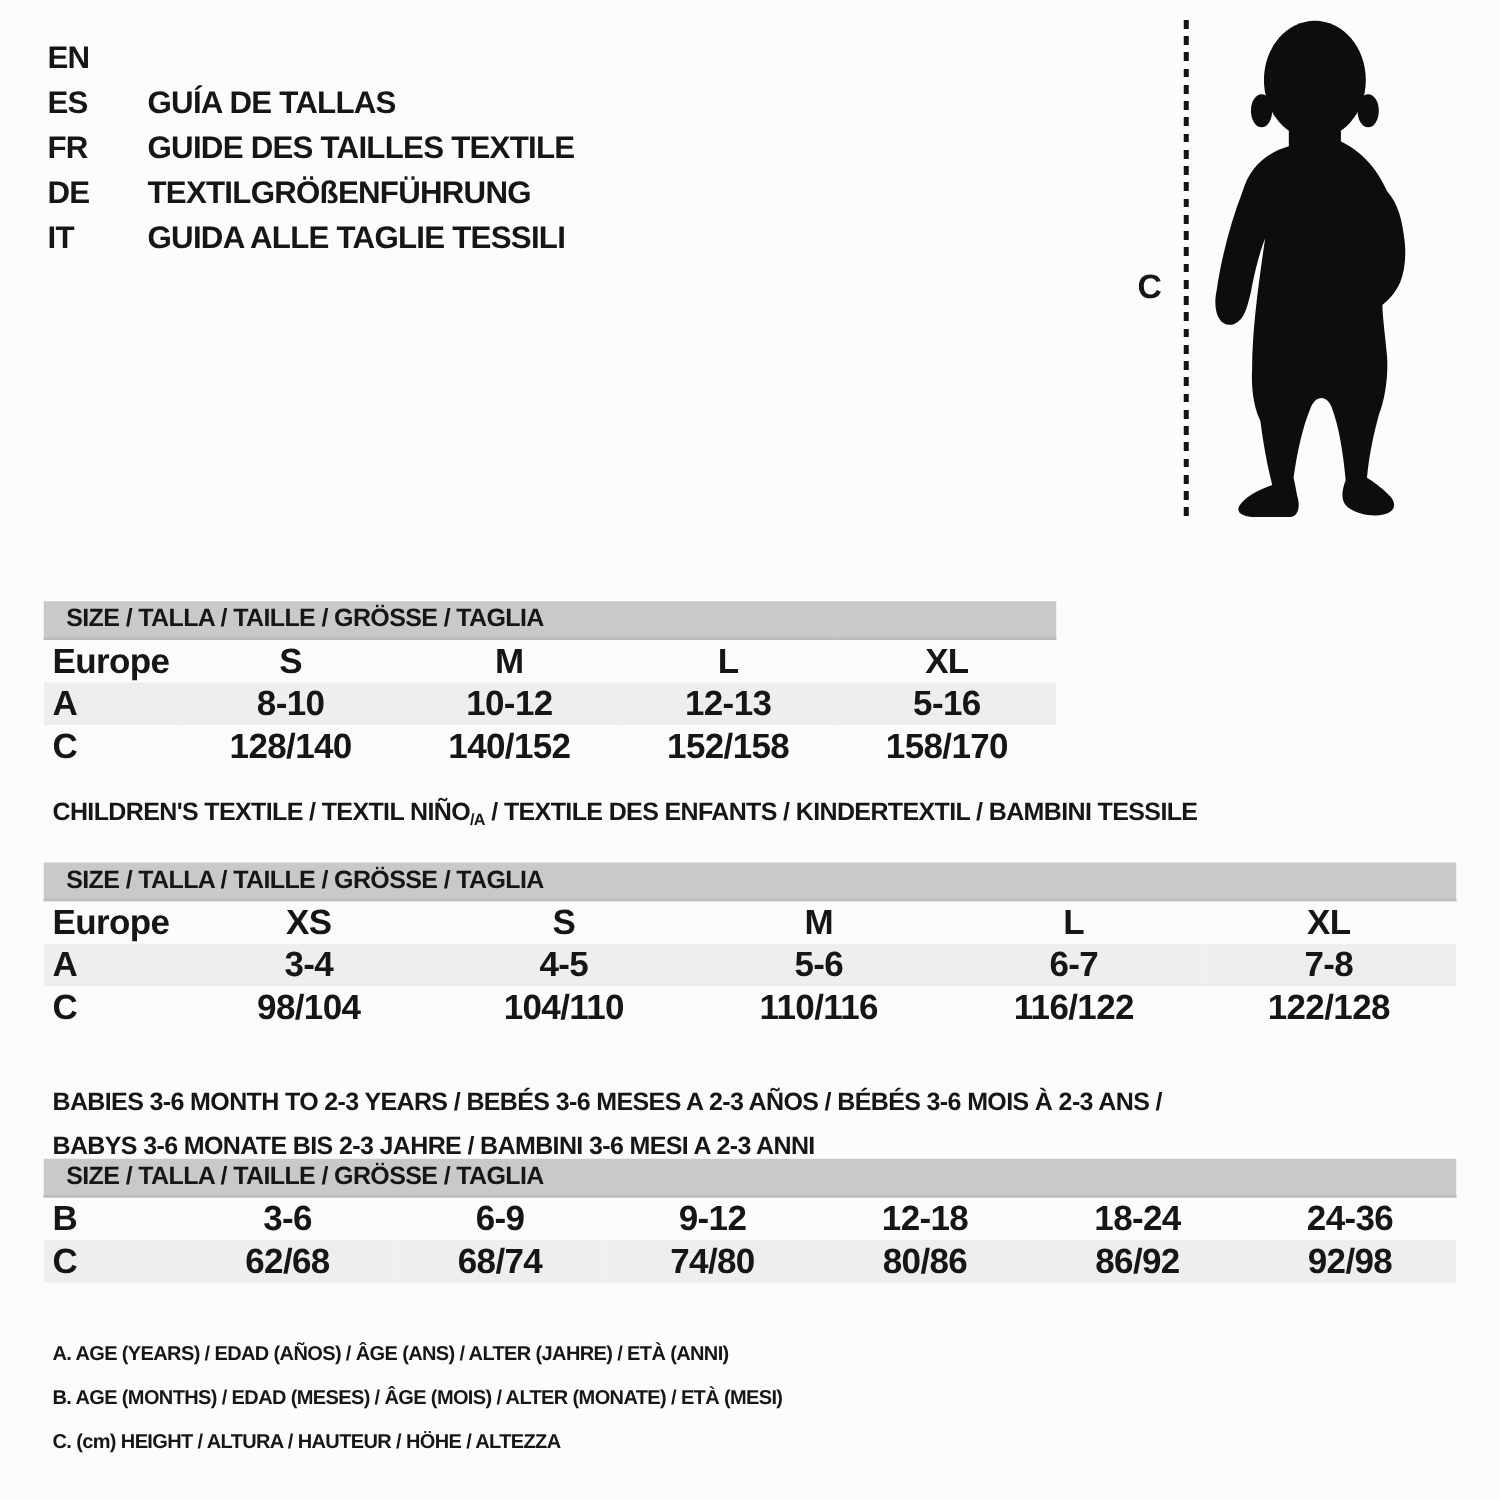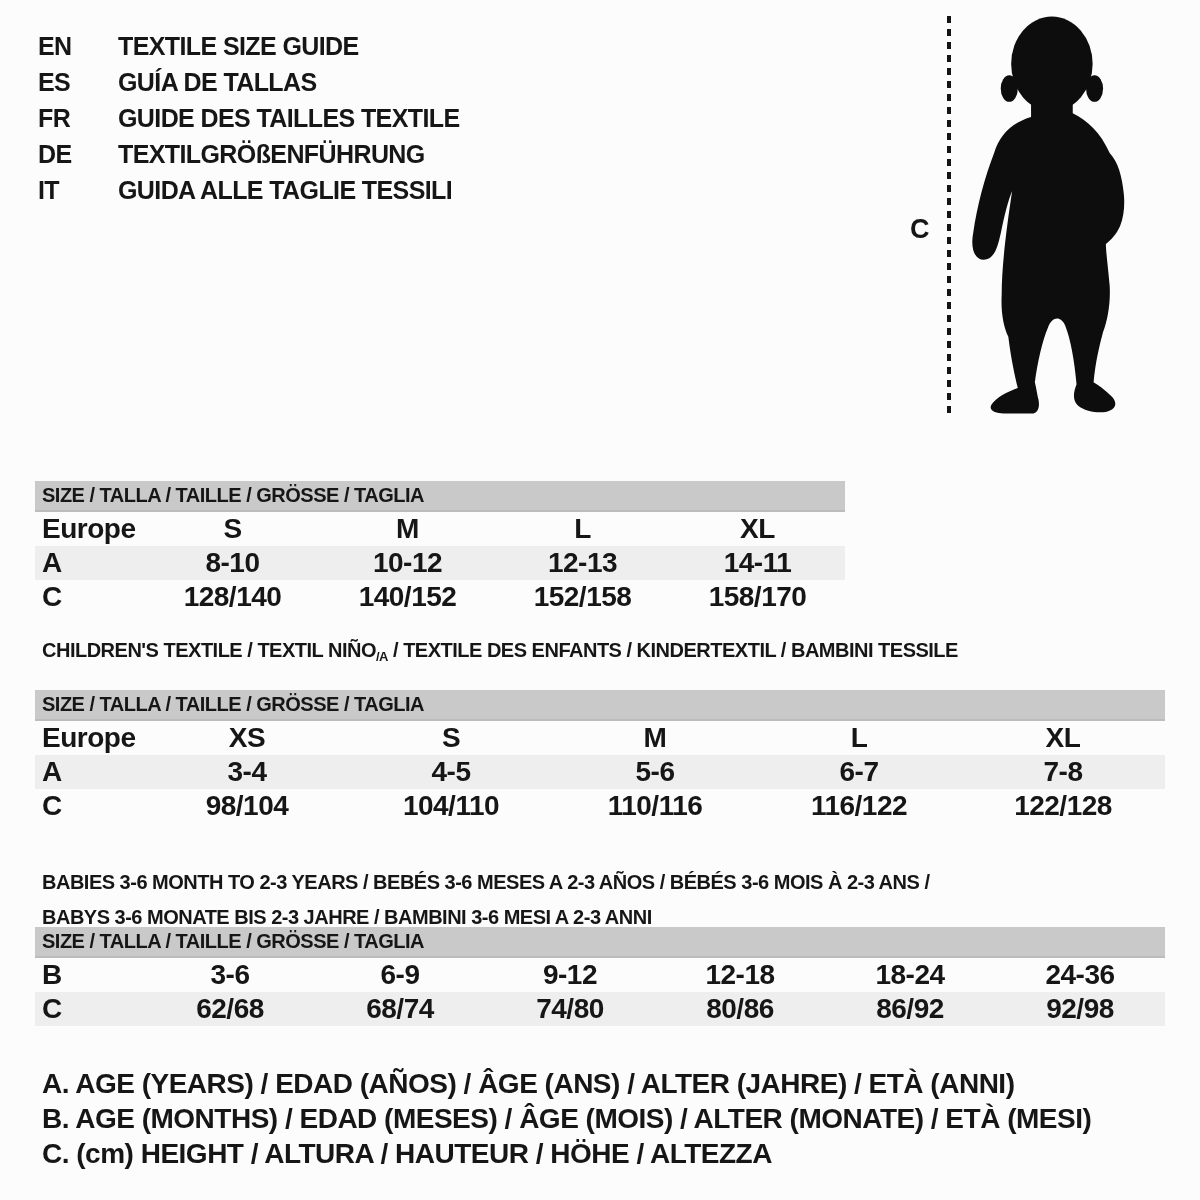--- a/index.html
+++ b/index.html
@@ -25,39 +25,38 @@
   #children-title{left:42px;top:639px;}
   #babies-title{left:42px;top:865px;line-height:35px;}
   .sub-a{font-size:13px;vertical-align:-4px;}
   
   .size-table{position:absolute;border-collapse:collapse;table-layout:fixed;
     font-weight:700;letter-spacing:-0.5px;font-stretch:condensed;}
   #junior-table{left:35px;top:481px;width:810px;}
   #children-table{left:35px;top:690px;width:1130px;}
   #babies-table{left:35px;top:927px;width:1130px;}
   .size-table th.band{background:#c9c9c9;height:29px;text-align:left;
-    padding:0 0 0 7px;font-size:20px;font-weight:700;
+    padding:0 0 0 18px;font-size:20px;font-weight:700;
     border-bottom:2px solid #bcbcbc;}
   .size-table td{height:34px;text-align:center;font-size:28px;padding:0;}
   .size-table td.lbl{text-align:left;padding-left:7px;}
   tr.shade{background:#eeeeee;}
   col.label{width:110px;}
   
-  .legend{position:absolute;left:42px;top:1066px;font-size:28px;font-weight:700;
+  .legend{position:absolute;left:42px;top:1066px;font-size:16px;font-weight:700;
     line-height:35px;letter-spacing:-0.5px;font-stretch:condensed;}
 </style>
 </head>
 <body>
 
 <div class="page">
 
   <div class="langs">
     <div class="lang-row">
       <span class="lang-code">EN</span>
-      <span class="lang-title">TEXTILE SIZE GUIDE</span>
     </div>
     <div class="lang-row">
       <span class="lang-code">ES</span>
       <span class="lang-title">GUÍA DE TALLAS</span>
     </div>
     <div class="lang-row">
       <span class="lang-code">FR</span>
       <span class="lang-title">GUIDE DES TAILLES TEXTILE</span>
     </div>
     <div class="lang-row">
@@ -130,21 +129,21 @@
         <td>S</td>
         <td>M</td>
         <td>L</td>
         <td>XL</td>
       </tr>
       <tr class="shade">
         <td class="lbl">A</td>
         <td>8-10</td>
         <td>10-12</td>
         <td>12-13</td>
-        <td>14-11</td>
+        <td>5-16</td>
       </tr>
       <tr>
         <td class="lbl">C</td>
         <td>128/140</td>
         <td>140/152</td>
         <td>152/158</td>
         <td>158/170</td>
       </tr>
     </tbody>
   </table>

